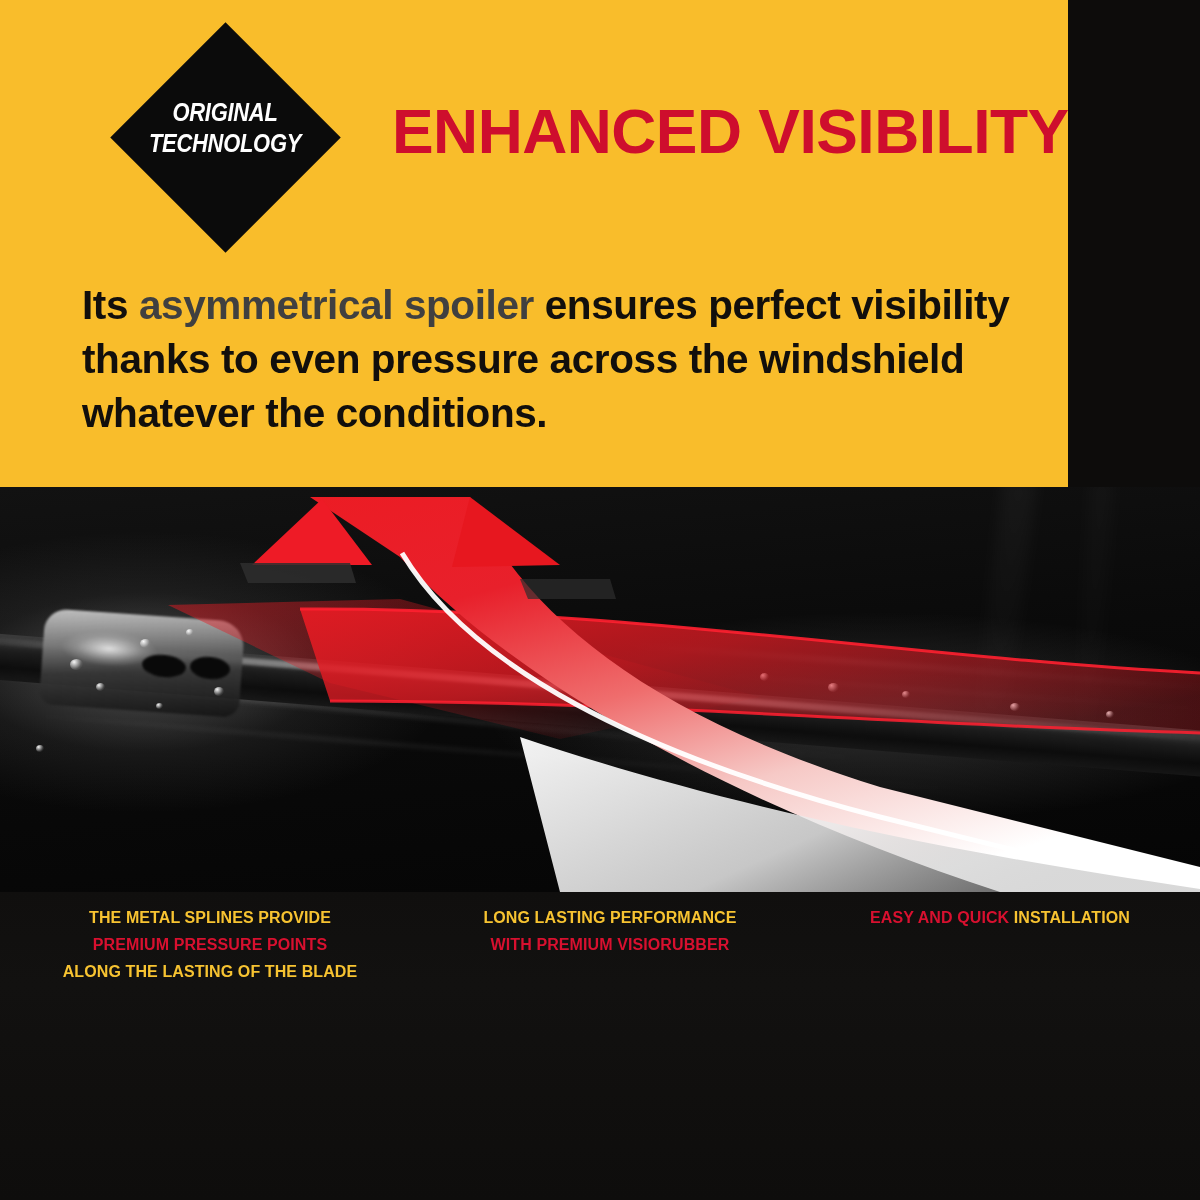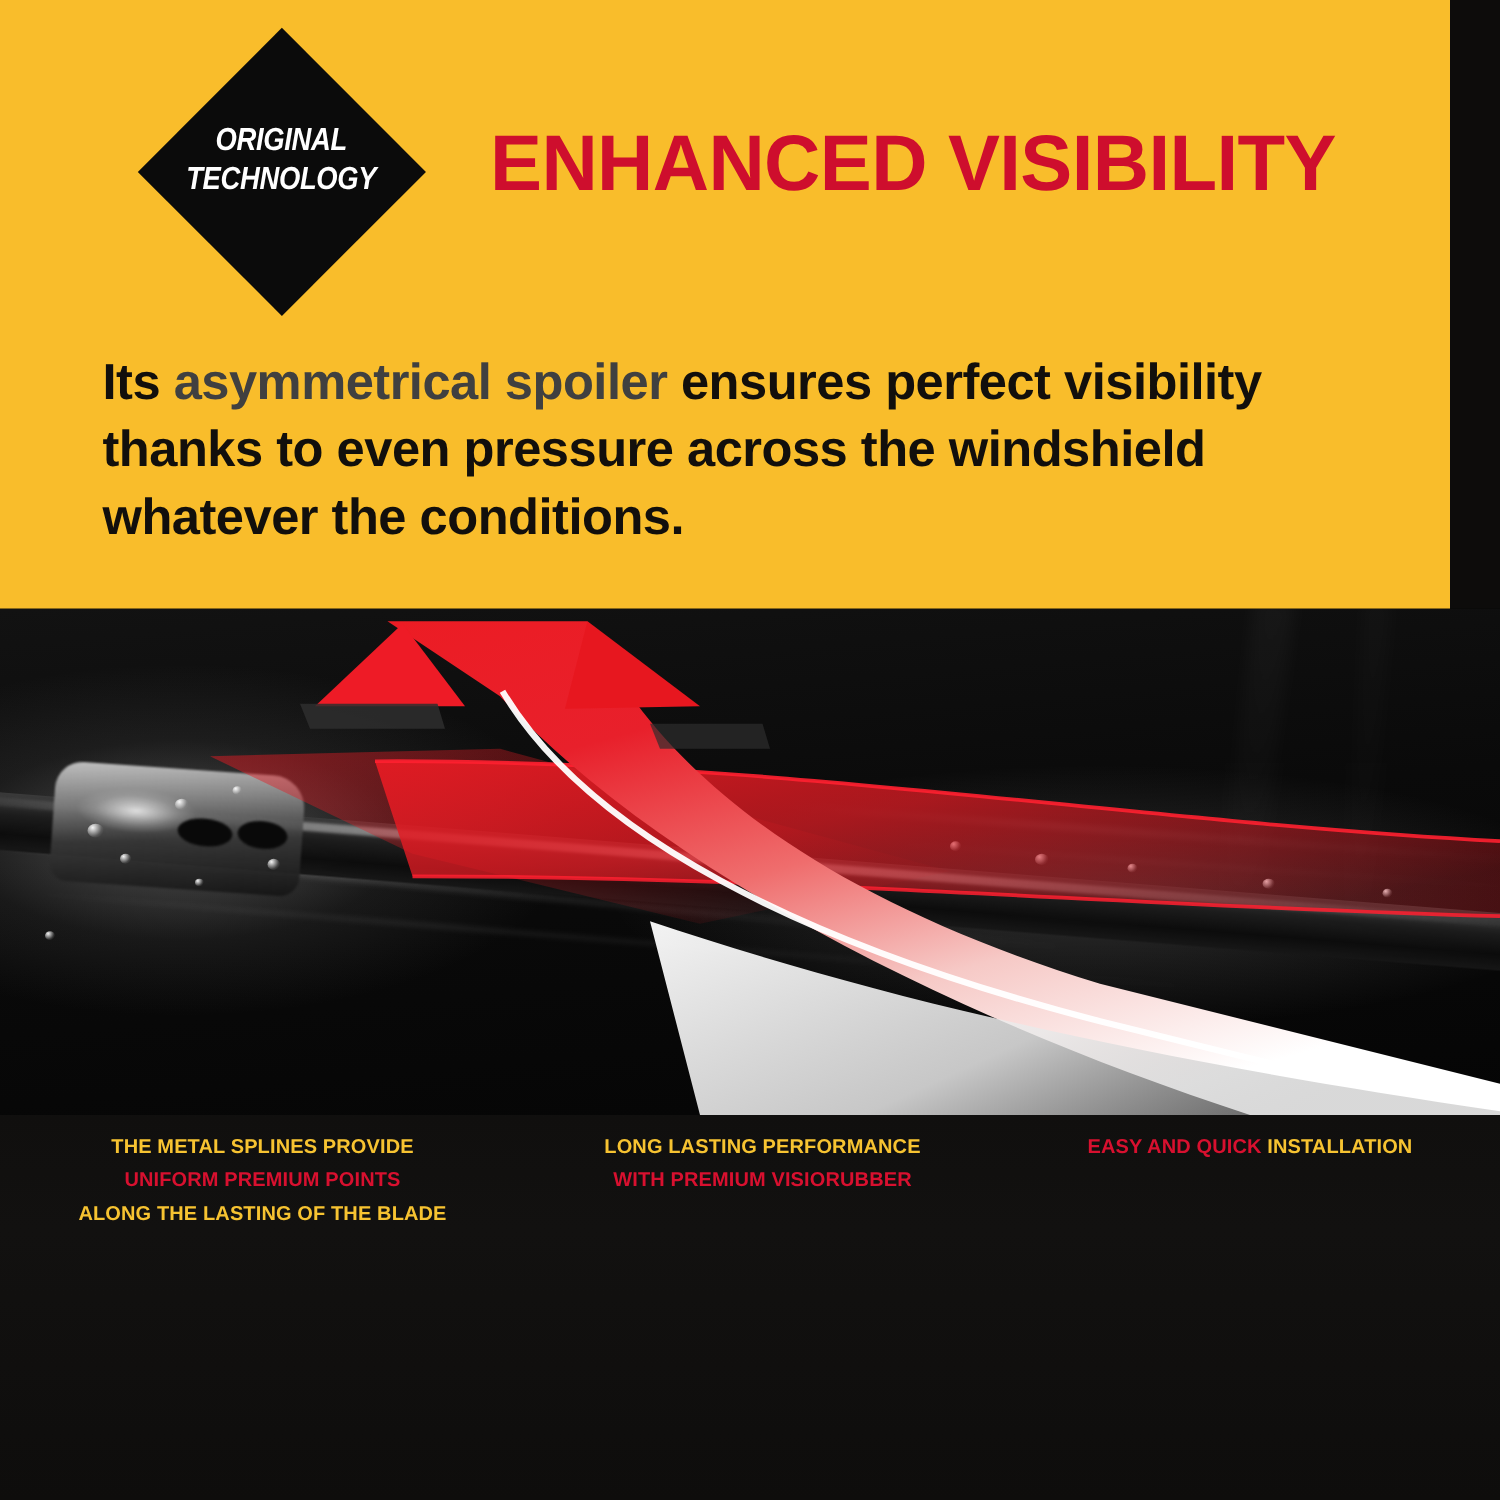--- a/index.html
+++ b/index.html
@@ -15,21 +15,21 @@
     width: 1200px;
     height: 1200px;
     overflow: hidden;
     background: #0d0c0b;
   }
 
   
   .yellow-panel {
     position: absolute;
     left: 0; top: 0;
-    width: 1160px;
+    width: 1068px;
     height: 487px;
     background: #f9bd2b;
   }
 
   
   .badge-wrap {
     position: absolute;
     left: 110px; top: 22px;
     width: 230px; height: 230px;
   }
@@ -286,21 +286,21 @@
 
       <path d="M520,250 C700,310 900,358 1200,402 L1200,405 L560,405 Z" fill="url(#gWhiteBand)"></path>
     </svg>
   </div>
 
   <div class="caption-band">
 
     <div class="captions">
       <div class="caption c1">
         <span class="ln-yellow">THE METAL SPLINES PROVIDE</span>
-        <span class="ln-red">UNIFORM PREMIUM POINTS</span>
+        <span class="ln-red">PREMIUM PRESSURE POINTS</span>
         <span class="ln-yellow">ALONG THE LASTING OF THE BLADE</span>
       </div>
       <div class="caption c3">
         <span class="ln-yellow">LONG LASTING PERFORMANCE</span>
         <span class="ln-red">WITH PREMIUM VISIORUBBER</span>
       </div>
       <div class="caption c2">
         <span class="ln-mixed"><span class="r">EASY AND QUICK </span><span class="y">INSTALLATION</span></span>
       </div>
     </div>

